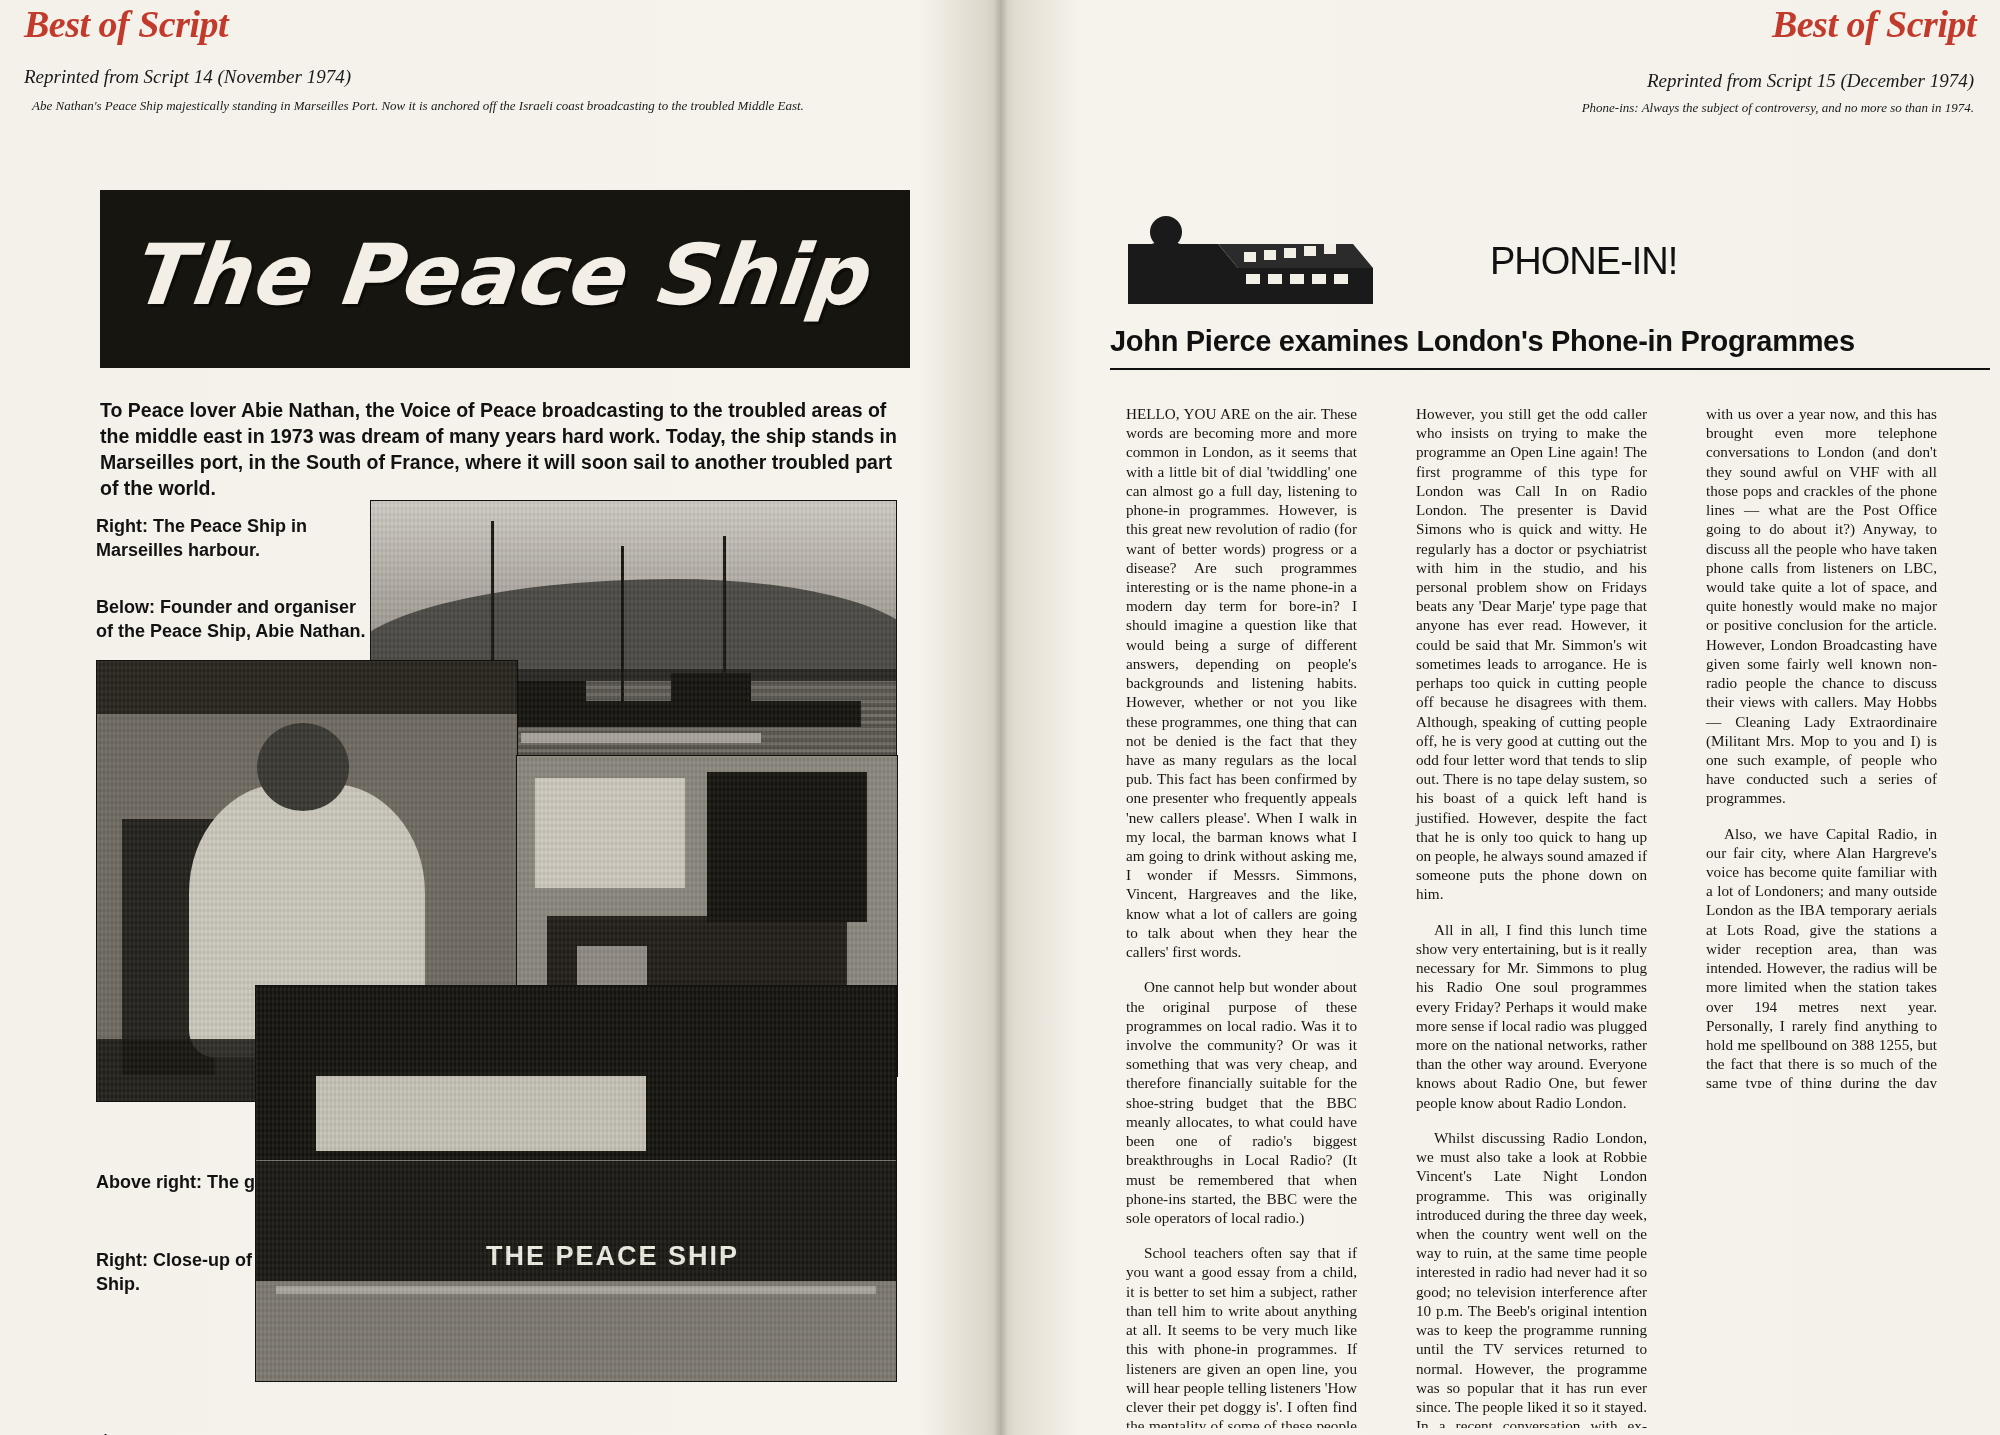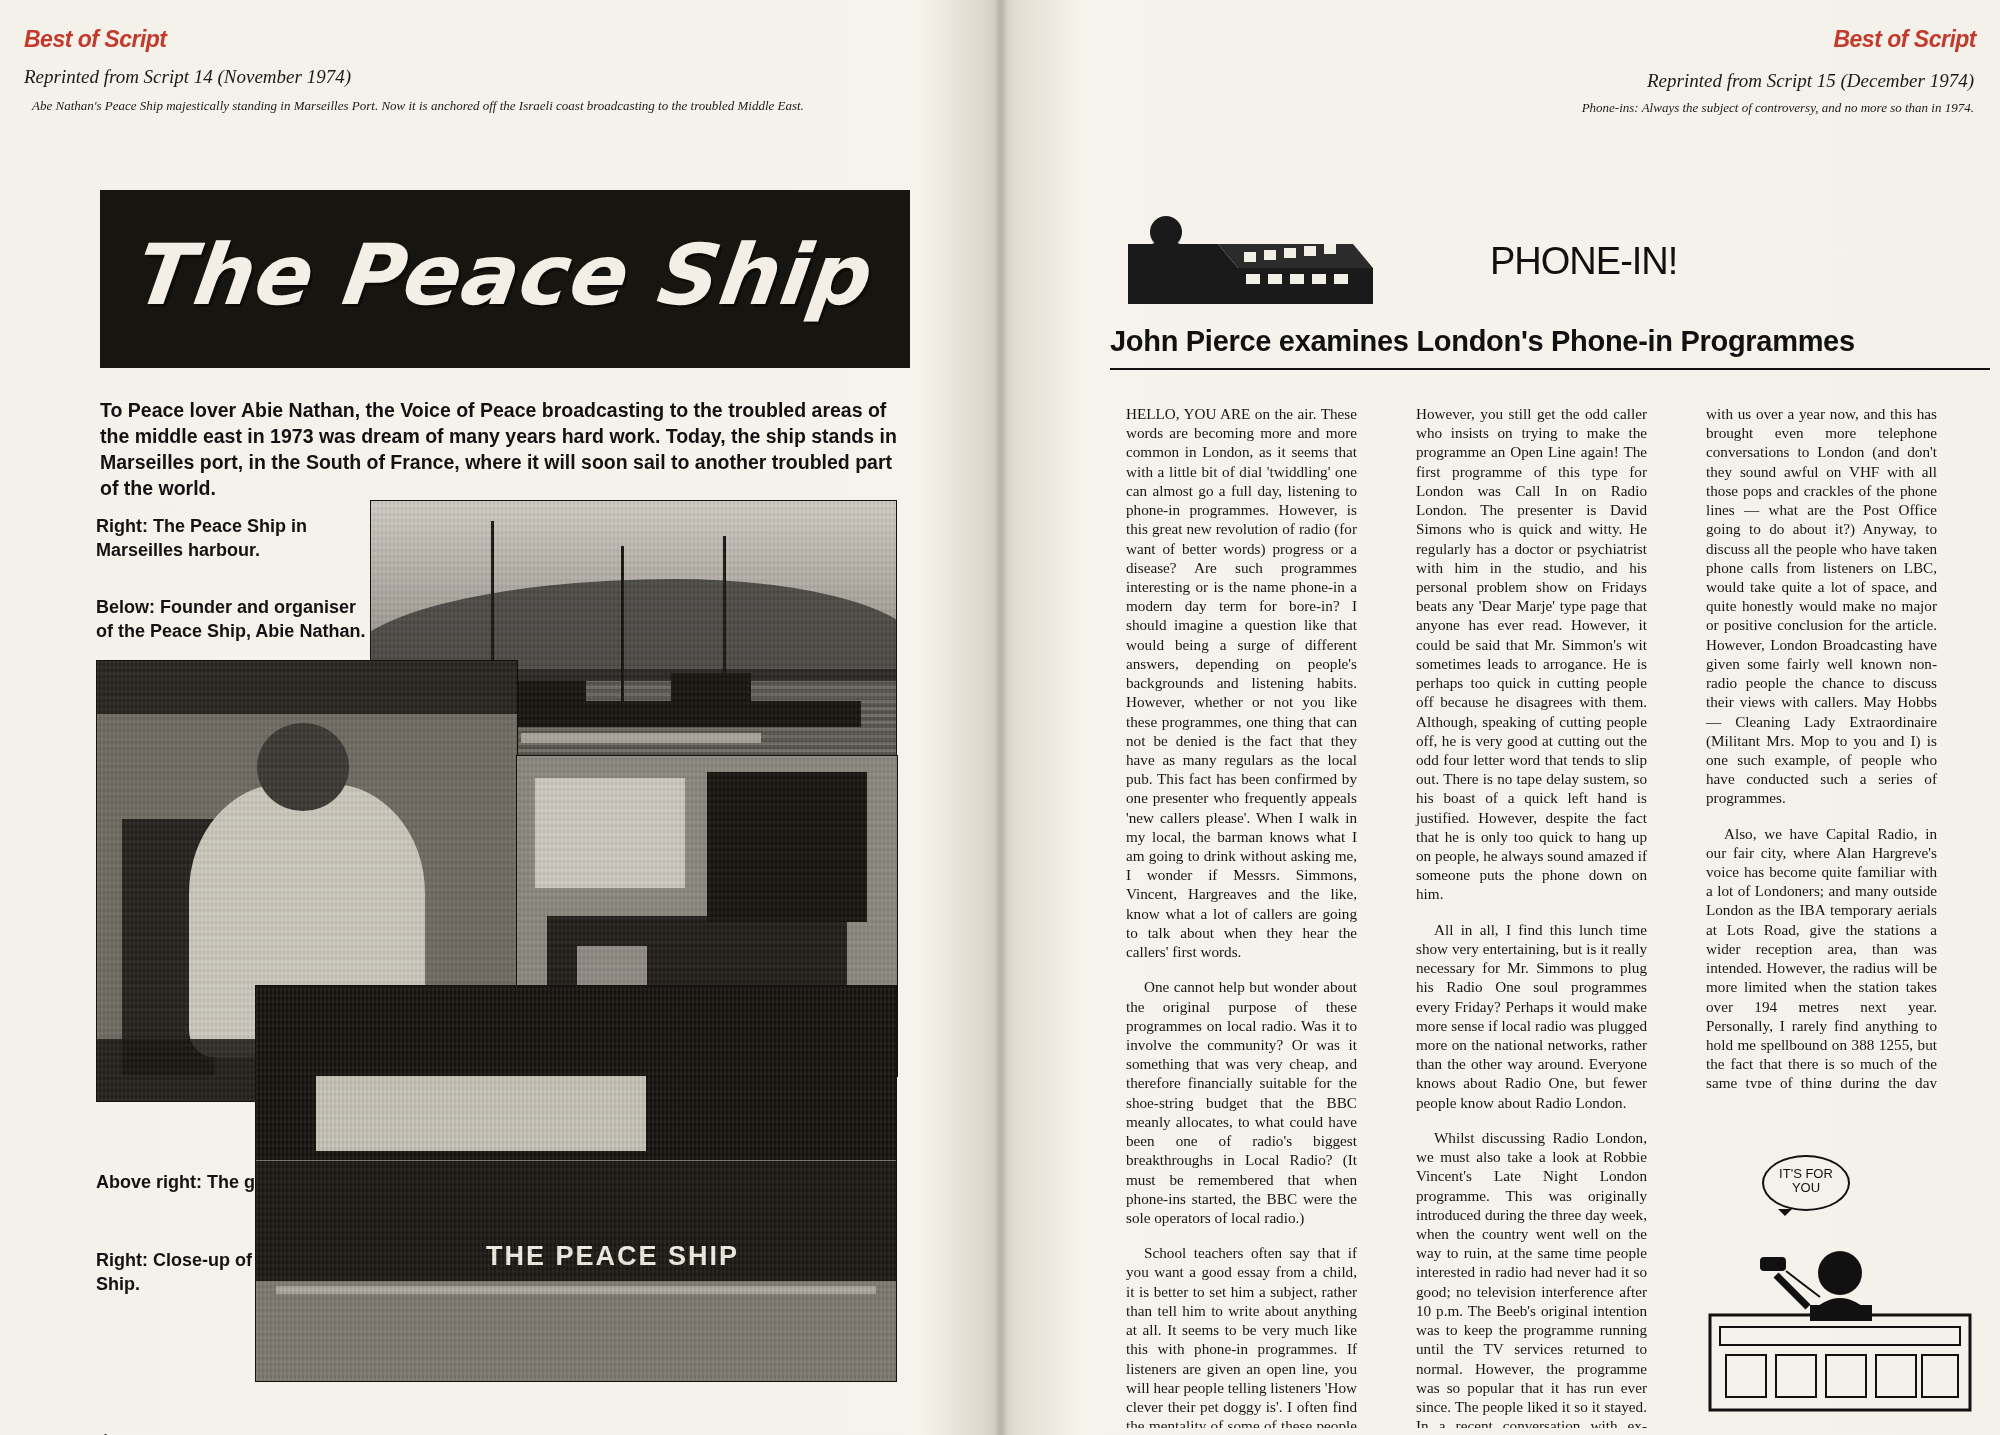--- a/index.html
+++ b/index.html
@@ -26,27 +26,26 @@
     left: 994px;
     top: 0;
     width: 14px;
     height: 100%;
     background: linear-gradient(to right, rgba(120,112,98,0.0), rgba(120,112,98,0.28), rgba(120,112,98,0.0));
     pointer-events: none;
   }
   
   .masthead {
     position: absolute;
-    font-family: Liberation Sans, sans-serif;
+    font-family: Liberation Serif, serif;
     font-style: italic;
     font-weight: bold;
     color: #c23a2b;
-    font-size: 23px;
+    font-size: 38px;
     letter-spacing: -0.5px;
-    margin-top: 24px;
   }
   .masthead-left { left: 24px; top: 2px; }
   .masthead-right { right: 24px; top: 2px; }
 
   .reprint {
     position: absolute;
     font-style: italic;
     font-size: 19px;
     color: #1a1a1a;
   }
@@ -373,36 +372,13 @@
     <p>All in all, I find this lunch time show very entertaining, but is it really necessary for Mr. Simmons to plug his Radio One soul programmes every Friday? Perhaps it would make more sense if local radio was plugged more on the national networks, rather than the other way around. Everyone knows about Radio One, but fewer people know about Radio London.</p>
     <p>Whilst discussing Radio London, we must also take a look at Robbie Vincent's Late Night London programme. This was originally introduced during the three day week, when the country went well on the way to ruin, at the same time people interested in radio had never had it so good; no television interference after 10 p.m. The Beeb's original intention was to keep the programme running until the TV services returned to normal. However, the programme was so popular that it has run ever since. The people liked it so it stayed. In a recent conversation with ex-Radio Caroline deejay Brian Anderson, he told me that he considered it to be the best programme of its kind on Radio.</p>
     <p>Independent local radio has been</p>
   </div>
 
   <div class="col col-3">
     <p class="first">with us over a year now, and this has brought even more telephone conversations to London (and don't they sound awful on VHF with all those pops and crackles of the phone lines — what are the Post Office going to do about it?) Anyway, to discuss all the people who have taken phone calls from listeners on LBC, would take quite a lot of space, and quite honestly would make no major or positive conclusion for the article. However, London Broadcasting have given some fairly well known non-radio people the chance to discuss their views with callers. May Hobbs — Cleaning Lady Extraordinaire (Militant Mrs. Mop to you and I) is one such example, of people who have conducted such a series of programmes.</p>
     <p>Also, we have Capital Radio, in our fair city, where Alan Hargreve's voice has become quite familiar with a lot of Londoners; and many outside London as the IBA temporary aerials at Lots Road, give the stations a wider reception area, than was intended. However, the radius will be more limited when the station takes over 194 metres next year. Personally, I rarely find anything to hold me spellbound on 388 1255, but the fact that there is so much of the same type of thing during the day may have something to do with it. I wonder if Capital really look upon the programme as something constructive, or if it is just a fill-in because they haven't enough needle time to play records through the night?</p>
   </div>
 
-  <div class="cartoon">
-    <div class="bubble">IT'S FOR YOU</div>
-    <svg viewBox="0 0 300 265" width="300" height="265">
-
-      <rect x="20" y="160" width="260" height="95" fill="none" stroke="#111" stroke-width="3"></rect>
-      <rect x="30" y="172" width="240" height="18" fill="none" stroke="#111" stroke-width="2"></rect>
-      <g stroke="#111" stroke-width="2" fill="none">
-        <rect x="36" y="200" width="40" height="42"></rect>
-        <rect x="86" y="200" width="40" height="42"></rect>
-        <rect x="136" y="200" width="40" height="42"></rect>
-        <rect x="186" y="200" width="40" height="42"></rect>
-        <rect x="232" y="200" width="36" height="42"></rect>
-      </g>
-
-      <circle cx="150" cy="118" r="22" fill="#111"></circle>
-      <path d="M118 160 q32 -34 64 0 z" fill="#111"></path>
-      <rect x="120" y="150" width="62" height="16" fill="#111"></rect>
-
-      <path d="M118 152 L86 120" stroke="#111" stroke-width="7" fill="none"></path>
-      <rect x="70" y="102" width="26" height="14" rx="4" fill="#111"></rect>
-      <path d="M96 116 q18 14 34 26" stroke="#111" stroke-width="2" fill="none"></path>
-    </svg>
-  </div>
 </div>
 
 </body></html>

